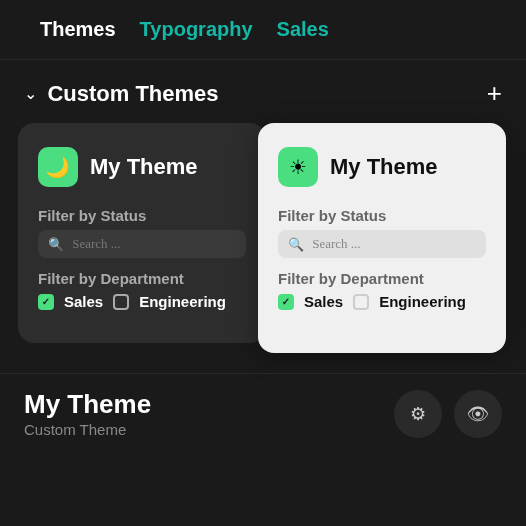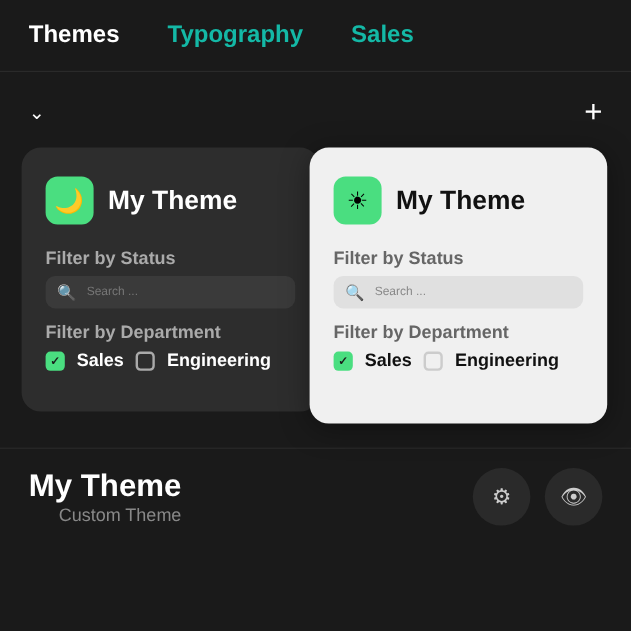--- a/index.html
+++ b/index.html
@@ -9,22 +9,22 @@
       height: 526px;
       background: #1a1a1a;
       font-family: -apple-system, BlinkMacSystemFont, 'Segoe UI', sans-serif;
       overflow: hidden;
     }
 
     
     .header {
       display: flex;
       align-items: center;
-      padding: 18px 24px;
-      gap: 40px;
+      padding: 18px 40px;
+      gap: 24px;
       border-bottom: 1px solid #2a2a2a;
     }
     .nav-item {
       font-size: 20px;
       font-weight: 600;
       color: #14b8a6;
       cursor: pointer;
     }
     .nav-item.active {
       color: #fff;
@@ -153,21 +153,22 @@
     .search-icon {
       font-size: 13px;
     }
     .theme-card-dark .search-icon {
       color: #888;
     }
     .theme-card-light .search-icon {
       color: #666;
     }
     .search-text {
-      font-size: 10px;
+      font-size: 13px;
+      font-family: Liberation Serif, serif;
     }
     .theme-card-dark .search-text {
       color: #777;
     }
     .theme-card-light .search-text {
       color: #888;
     }
 
     .department-row {
       display: flex;
@@ -221,21 +222,20 @@
     .theme-name {
       font-size: 26px;
       font-weight: 700;
       color: #fff;
       line-height: 1.1;
     }
     .theme-subtitle {
       font-size: 15px;
       color: #888;
       margin-top: 2px;
-      text-align: right;
     }
     .action-buttons {
       display: flex;
       gap: 12px;
     }
     .action-btn {
       width: 48px;
       height: 48px;
       border-radius: 50%;
       background: #2a2a2a;
@@ -253,20 +253,21 @@
 
 <header class="header">
   <span class="nav-item active">Themes</span>
   <span class="nav-item">Typography</span>
   <span class="nav-item">Sales</span>
 </header>
 
 <div class="section-header">
   <div class="section-left">
     <span class="chevron-icon">⌄</span>
+    <span class="section-title">Custom Themes</span>
   </div>
   <span class="plus-icon">+</span>
 </div>
 
 <div class="cards-container">
 
   <div class="theme-card-dark">
     <div class="card-header">
       <div class="card-icon">
         <span>🌙</span>

